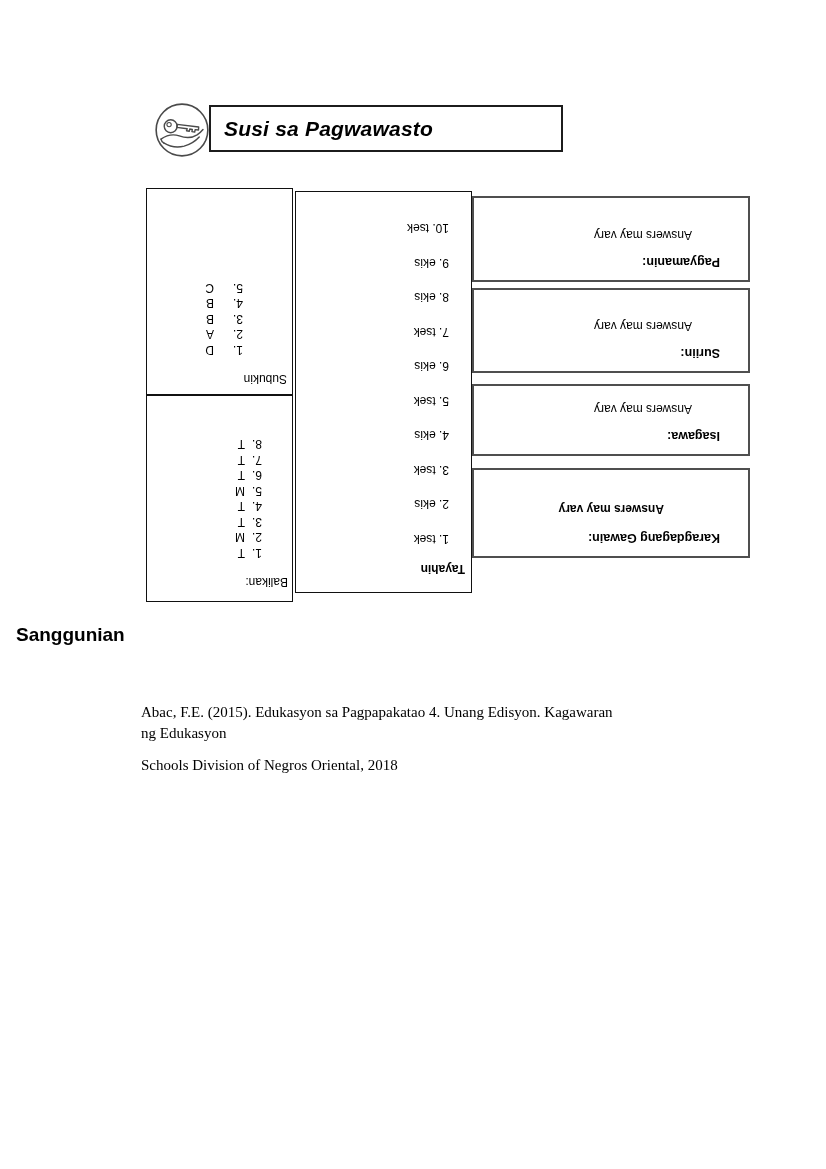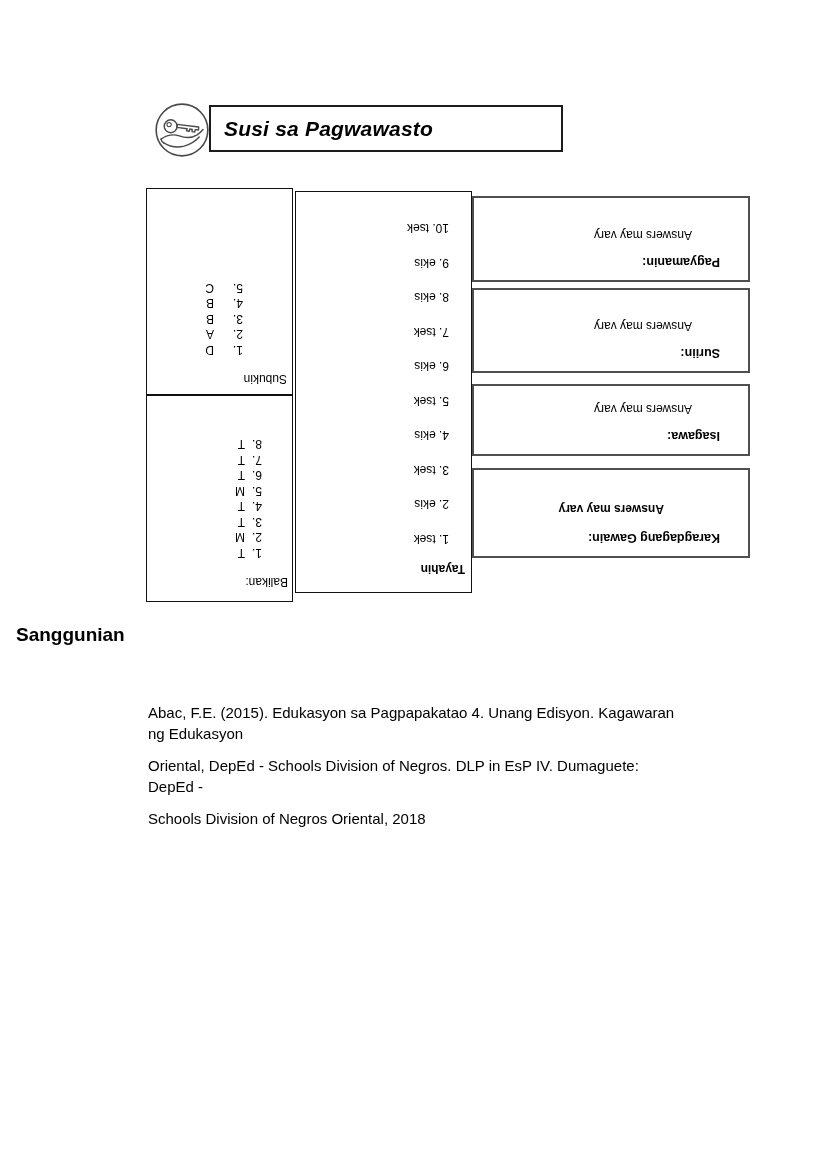--- a/index.html
+++ b/index.html
@@ -42,21 +42,21 @@
   .vbox-isagawa    { top:384px; height:72px; }
   .vbox-karagdagang{ top:468px; height:90px; }
   .vbox .rot { padding:11px 0 0 28px; }
   .v-title { font-size:12.5px; font-weight:bold; line-height:15px; }
   .v-body  { font-size:12px; line-height:15px; margin:12px 0 0 28px; }
   .vbox-karagdagang .v-body { font-weight:bold; margin-left:56px; margin-top:14px; }
 
   
   .sanggunian { position:absolute; top:624px; left:0; width:100%; text-align:left;
                 font-size:19px; font-weight:bold; }
-  .refs { position:absolute; left:132px; top:702px; width:600px; }
+  .refs { position:absolute; left:125px; top:702px; width:600px;font-family:Liberation Serif, serif; }
   .ref-entry { font-size:15px; line-height:21px; white-space:pre-line; margin-bottom:11px; }
 
   
   .page-number { position:absolute; top:1080px; left:0; width:100%; 
                  font-family:"Liberation Serif", serif; font-size:15px; color:#222; }
   .watermark { position:absolute; top:1117px; left:0; width:100%; text-align:center;
                font-size:18px; color:#14532d; letter-spacing:1px; }
 </style>
 </head>
 <body>
@@ -146,21 +146,19 @@
     <div class="rot">
       <div class="v-title">Karagdagang Gawain:</div>
       <div class="v-body">Answers may vary</div>
     </div>
   </div>
 
   <div class="sanggunian">Sanggunian</div>
   <div class="refs">
     <p class="ref-entry">Abac, F.E. (2015). Edukasyon sa Pagpapakatao 4. Unang Edisyon. Kagawaran
 ng Edukasyon</p>
-    <p class="ref-entry">Oriental, DepEd - Schools Division of Negros. DLP in EsP IV. Dumaguete:
-DepEd -</p>
     <p class="ref-entry">Schools Division of Negros Oriental, 2018</p>
   </div>
 
   <div class="page-number">11</div>
   <div class="watermark">www.modyul.online</div>
 
 </div>
 
 </body></html>

